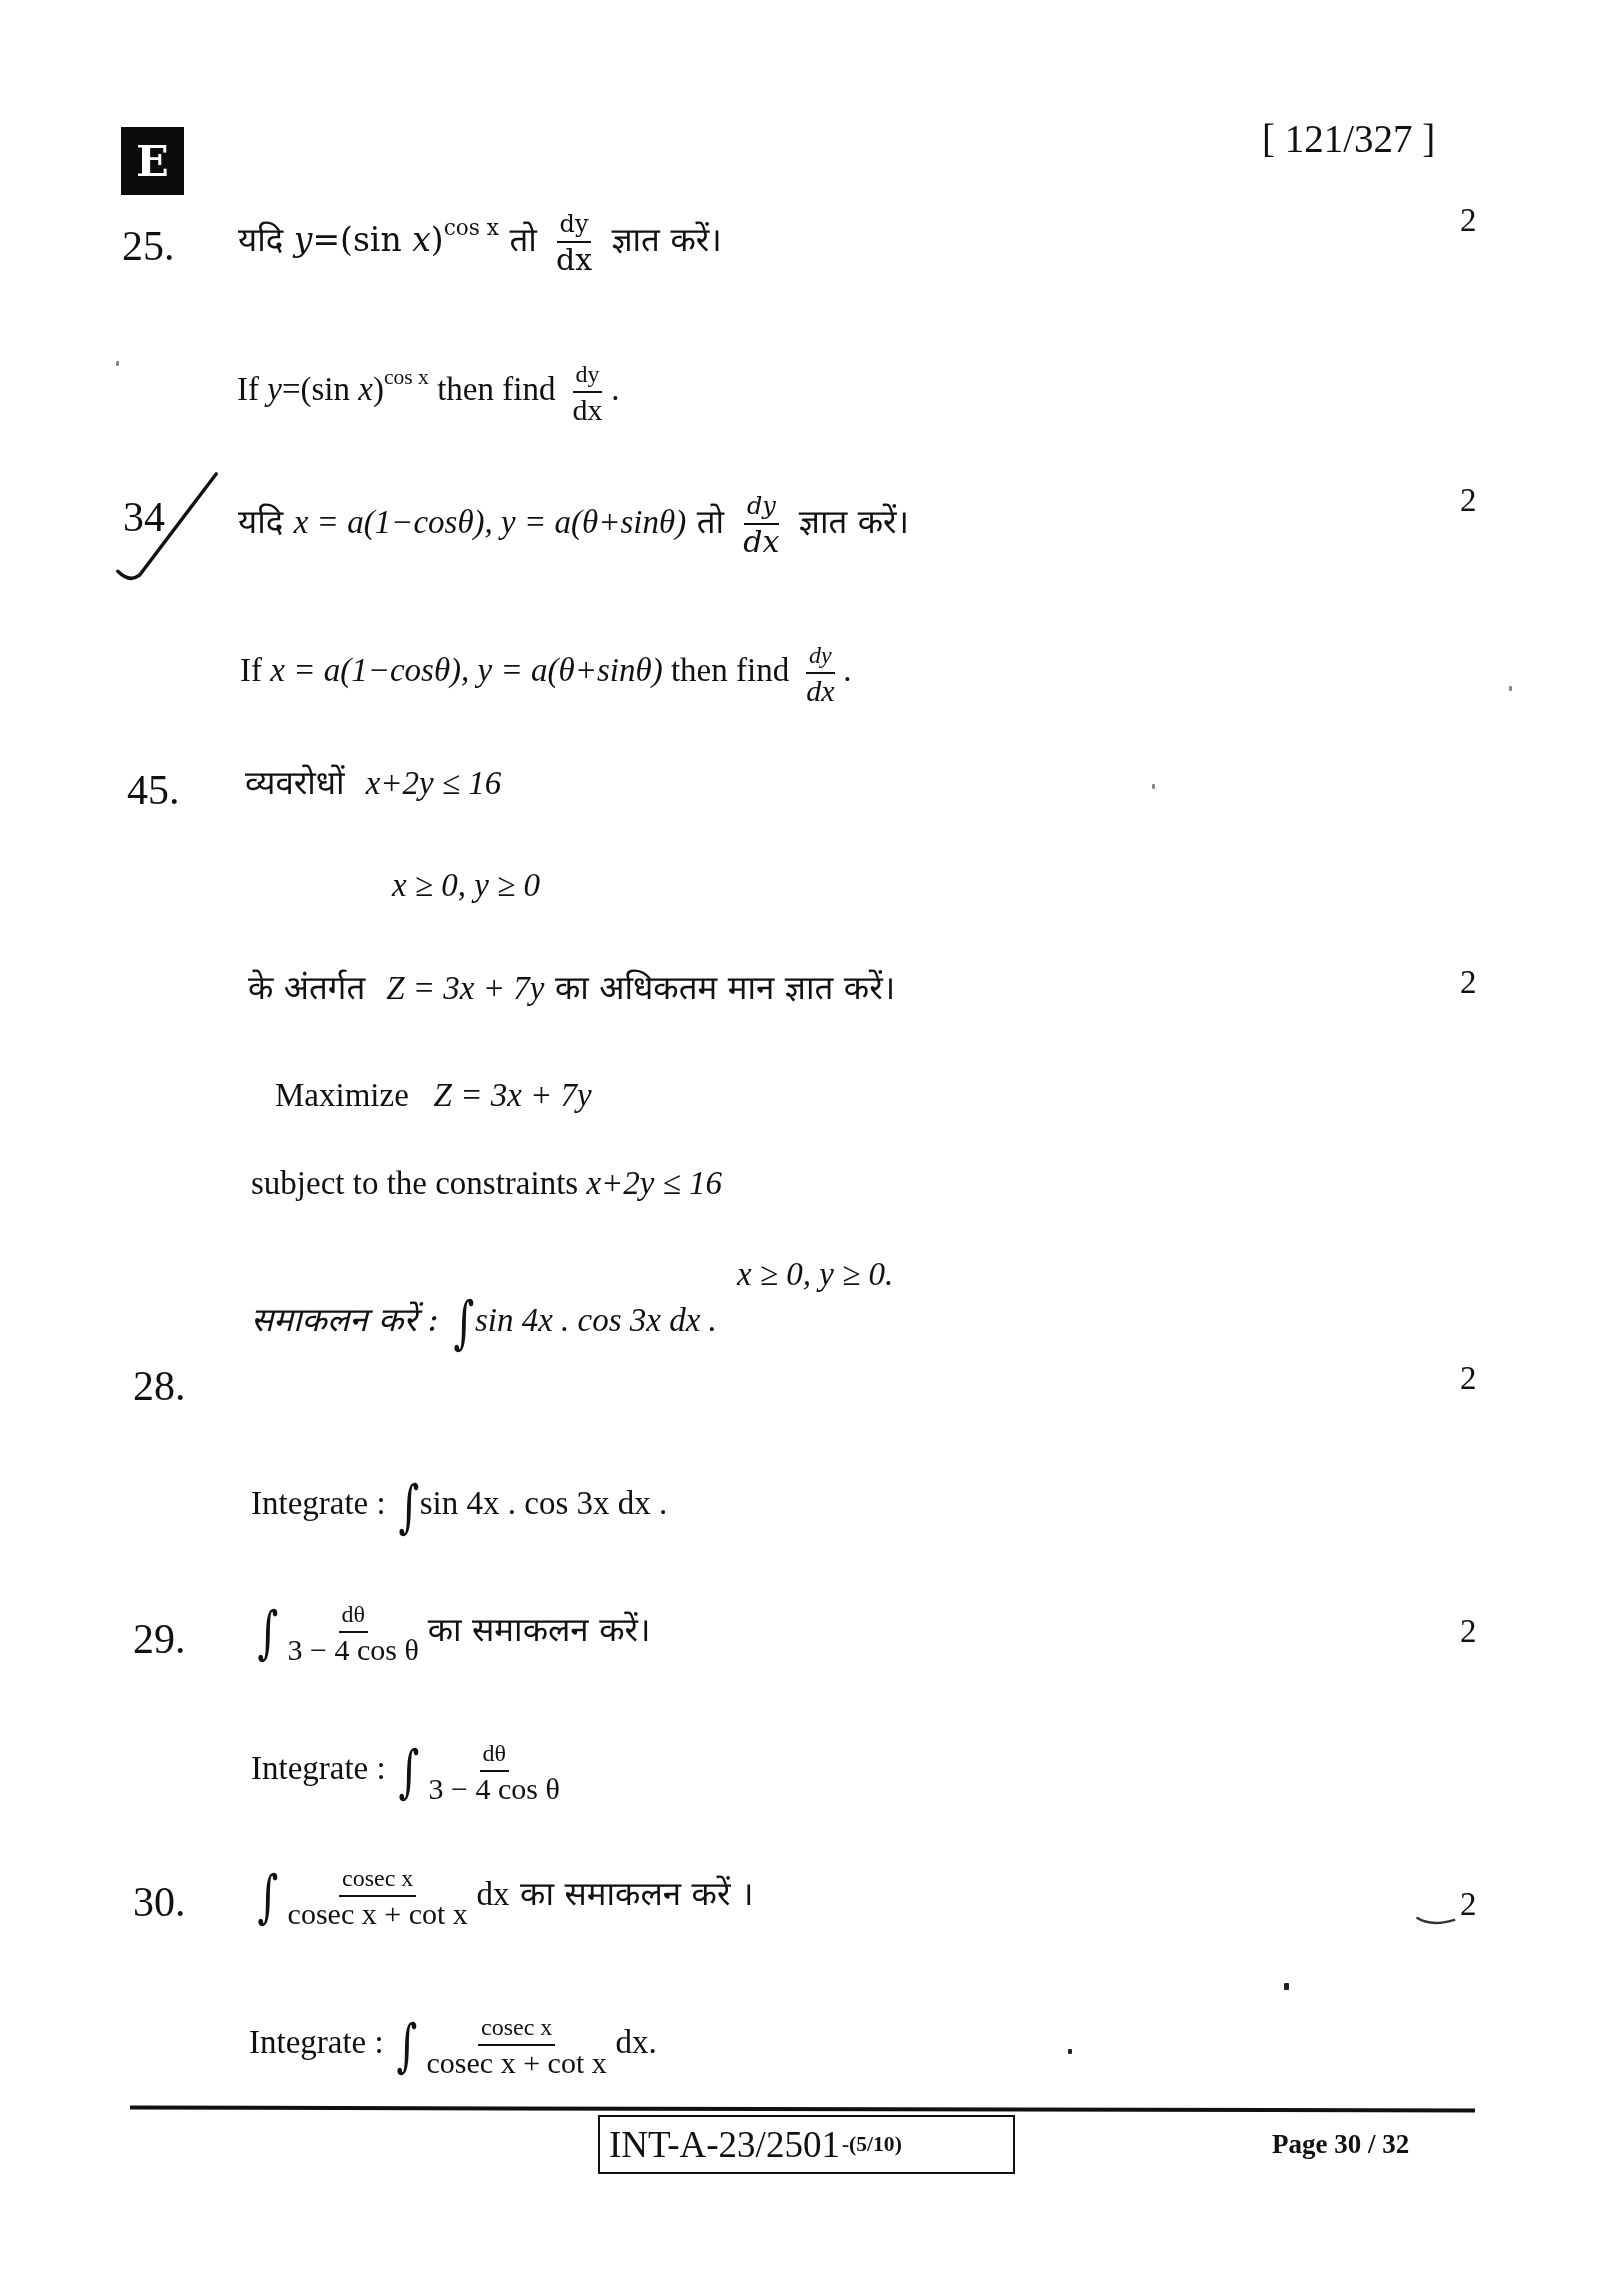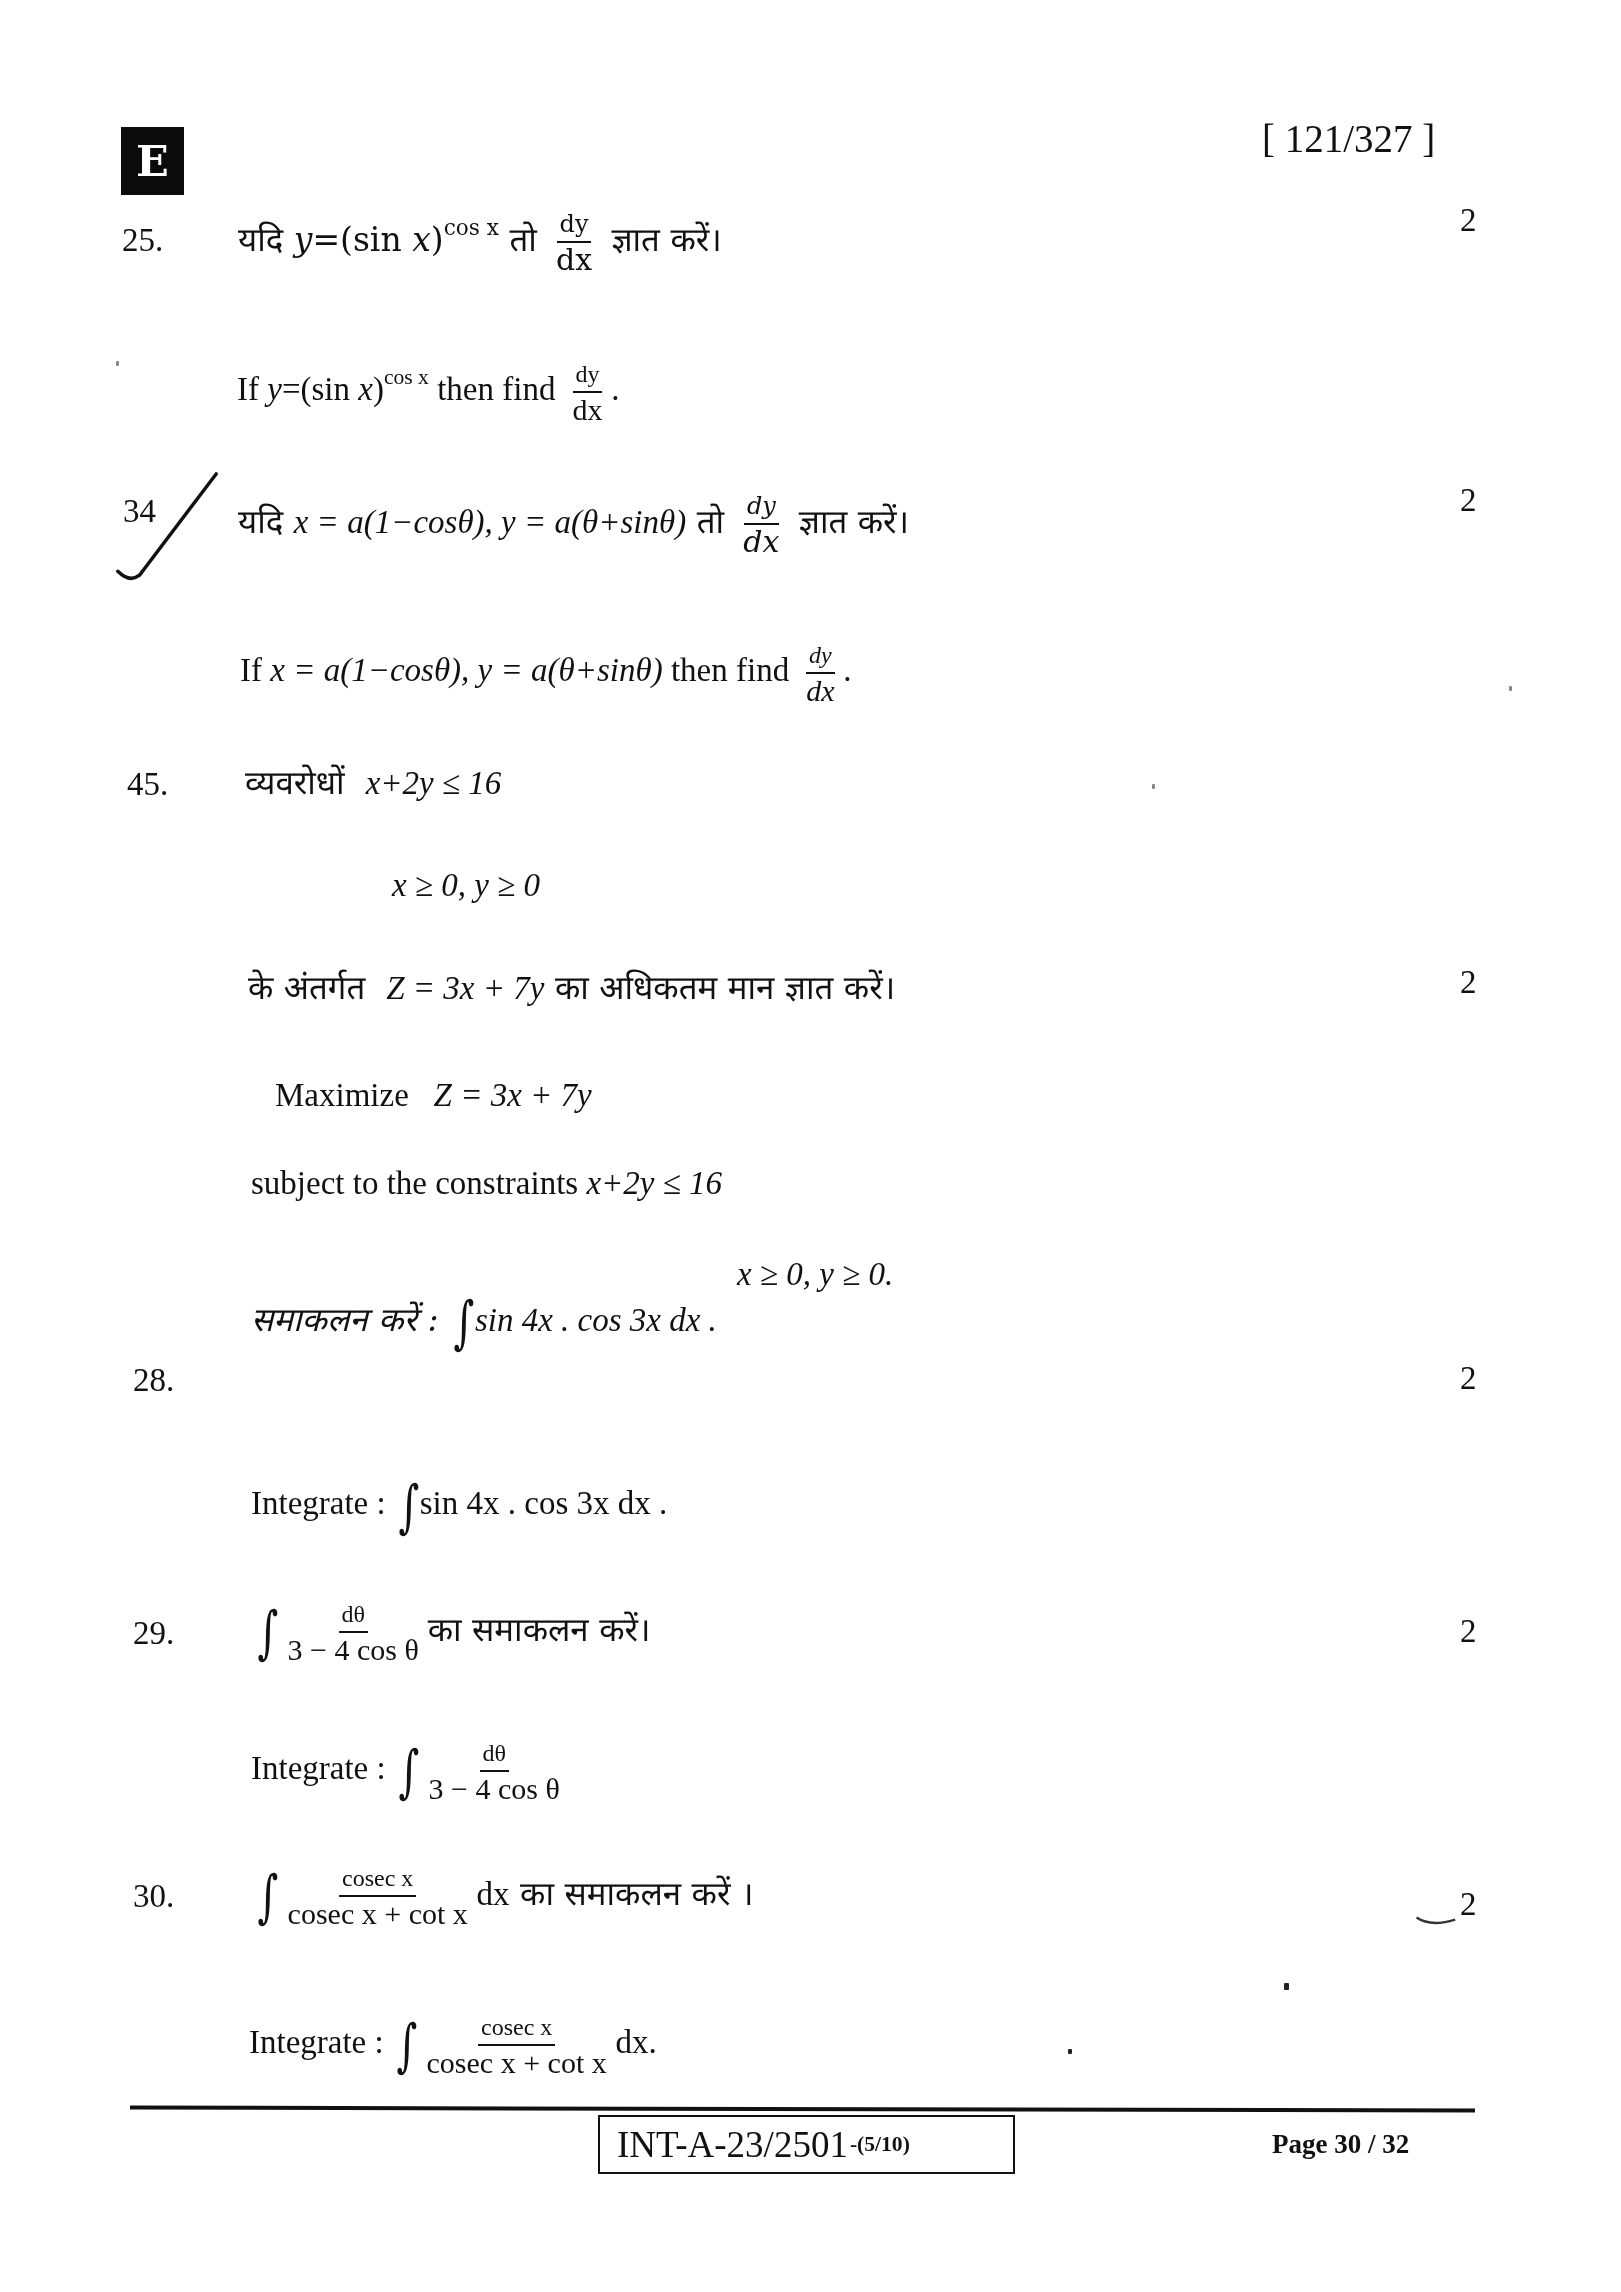--- a/index.html
+++ b/index.html
@@ -1,35 +1,35 @@
 <!DOCTYPE html>
 <html><head>
 <meta charset="utf-8">
 <style>
   html, body { margin:0; padding:0; background:#ffffff; }
   body { width:1621px; height:2293px; position:relative; overflow:hidden;
          font-family:"DejaVu Serif","Liberation Serif",serif; color:#111; }
   .abs { position:absolute; white-space:nowrap; }
   .serif { font-family:"Liberation Serif","DejaVu Serif",serif; }
-  .qnum { font-size:33px; }
+  .qnum { font-size:42px; }
   .txt { font-size:33px; line-height:39px; }
   .mark { font-size:33px; }
   .m { font-style:italic; }
   .sup { font-size:21.6px; position:relative; top:-15.7px; }
   .frac { display:inline-flex; flex-direction:column; align-items:center; vertical-align:middle; margin:0 5.9px; }
   .frac .num { font-size:24px; line-height:33px; padding:0 2.9px; border-bottom:2.5px solid #111; }
   .frac .den { font-size:30px; line-height:33px; padding:0 2.9px; }
   .intg { font-size:57px; line-height:39px; vertical-align:middle; display:inline-block; transform:scaleX(0.7); margin-right:-3.9px; font-family:"DejaVu Serif",serif; }
   .ebox { position:absolute; left:121px; top:127px; width:63px; height:68px; background:#0b0b0b;
           color:#fff; display:flex; align-items:center; justify-content:center;
           font-size:43px; font-weight:bold; font-family:"DejaVu Serif",serif; }
   .hline { position:absolute; background:#111; }
   .footbox { position:absolute; left:598px; top:2115px; width:417px; height:59px;
              border:2.5px solid #111; box-sizing:border-box; display:flex; align-items:center;
-             padding-left:17px; font-size:37px; font-family:"Liberation Serif",serif; }
+             padding-left:9px; font-size:37px; font-family:"Liberation Serif",serif; }
   .footbox small { font-size:21.6px; font-weight:bold; margin-left:2px; }
   .pageno { font-size:27px; font-family:"Liberation Serif",serif; font-weight:bold; }
   .speck { position:absolute; width:2.9px; height:4.9px; background:#888; border-radius:1px; }
 </style>
 </head>
 <body>
 
 <div class="ebox">
     <span>E</span>
   </div>

